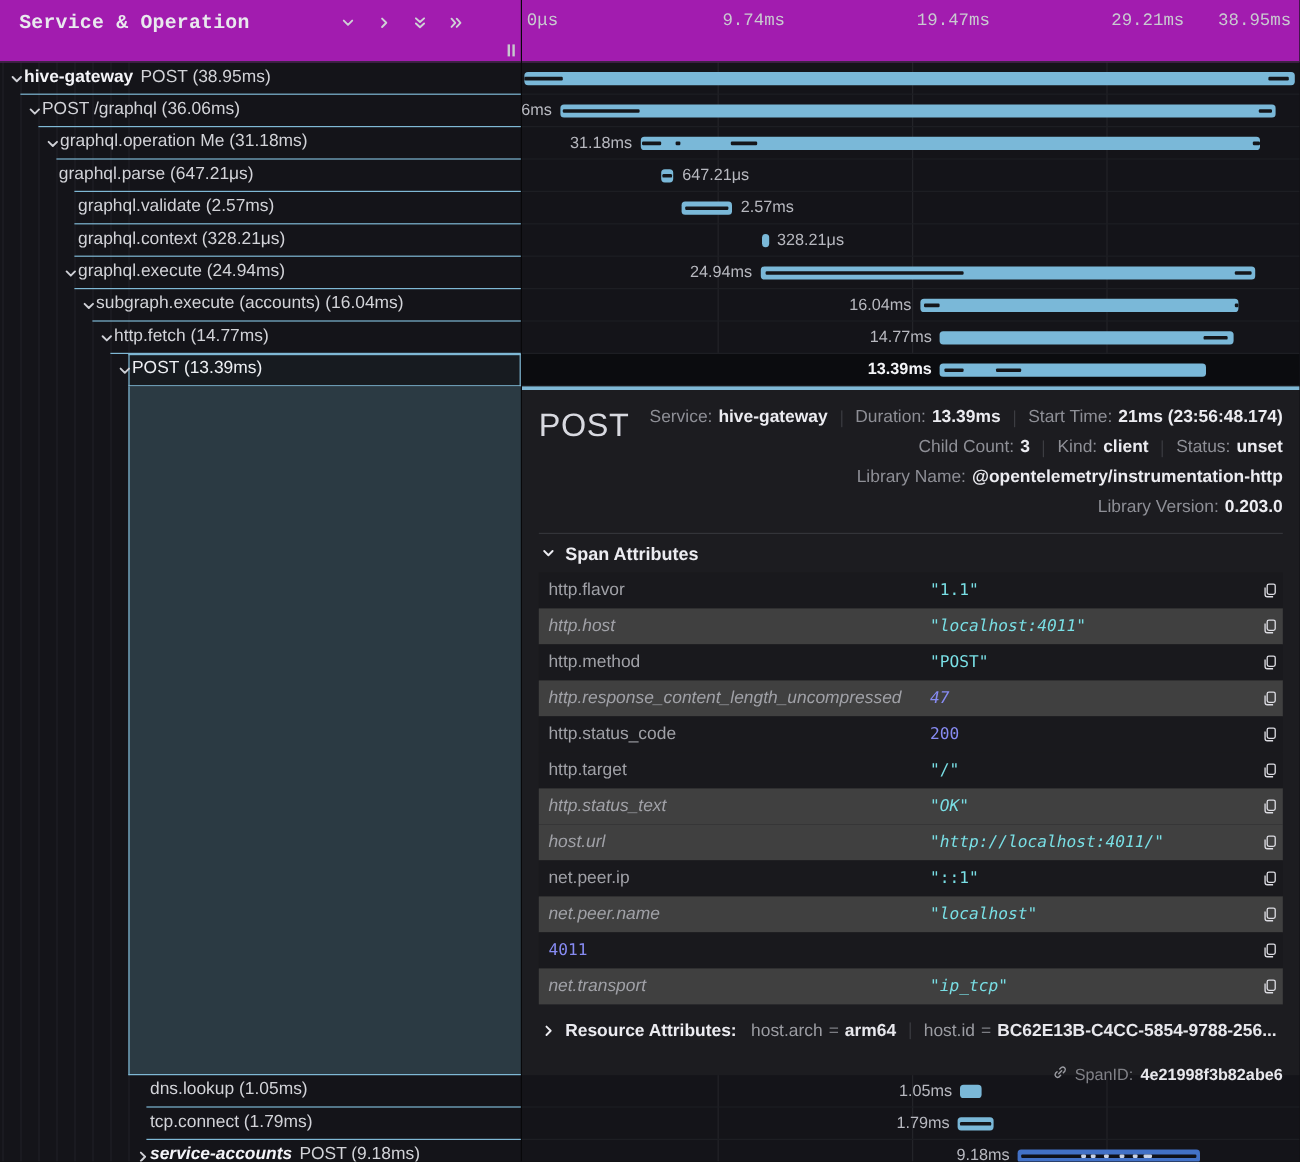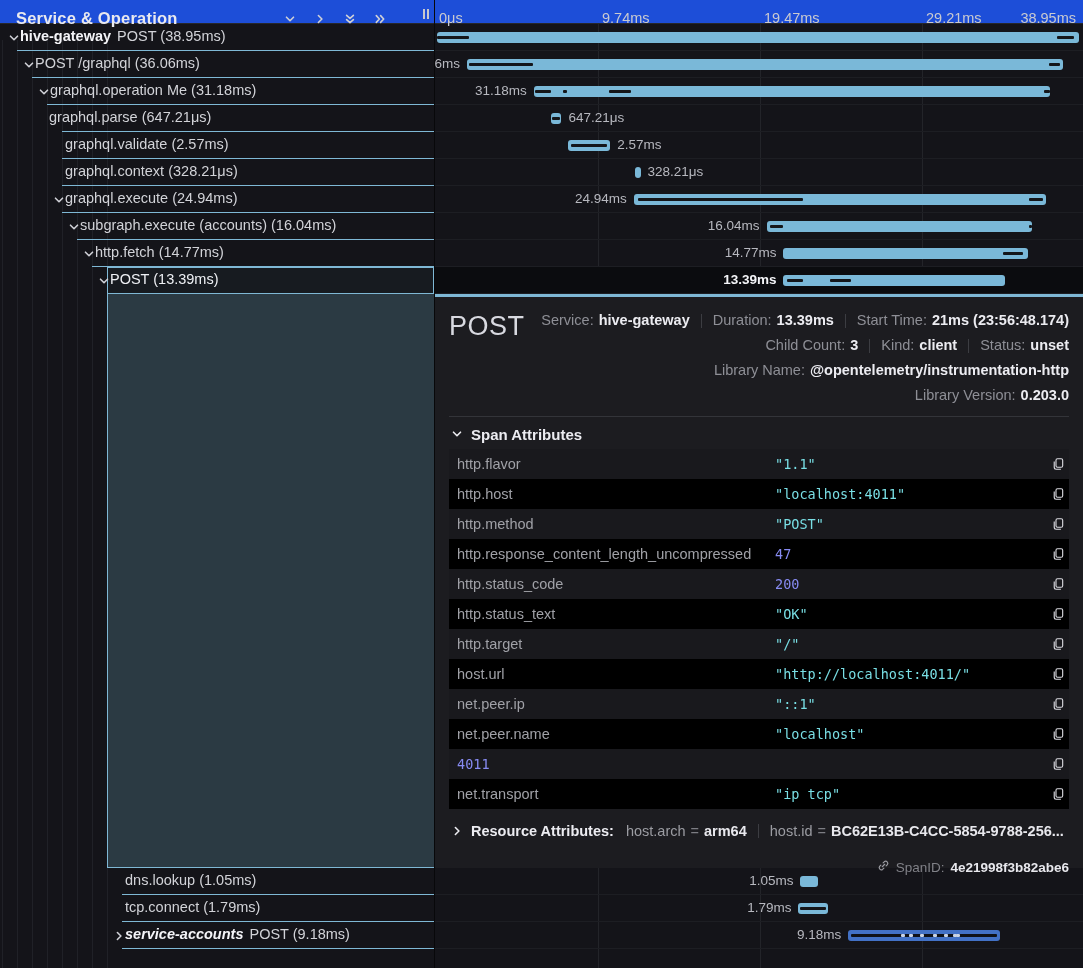--- a/index.html
+++ b/index.html
@@ -1,21 +1,21 @@
 <!DOCTYPE html>
 <html><head>
 <meta charset="utf-8">
 <style>
   html,body{margin:0;padding:0;background:#131317;width:1083px;height:968px;overflow:hidden;
     font-family:"Liberation Sans",sans-serif;-webkit-font-smoothing:antialiased;}
   .app{position:relative;width:1083px;height:968px;background:#141419;color:#d2d3d8;}
   .lcol{position:absolute;left:0;top:0;width:434px;height:968px;}
   .rcol{position:absolute;left:434px;top:0;width:649px;height:968px;border-left:1px solid #08080a;box-sizing:border-box;}
   
-  .hdr{position:relative;height:24px;box-sizing:border-box;border-bottom:1px solid #26272c;background:#1d4ed8;z-index:3;}
+  .hdr{position:relative;height:52px;box-sizing:border-box;border-bottom:1px solid #26272c;background:#a21caf;z-index:3;font-family:Liberation Mono, monospace;}
   .hdr-title{position:absolute;left:16px;top:9px;font-size:16.5px;font-weight:700;color:#e9e9ee;letter-spacing:.2px;}
   .hdr-icons{position:absolute;right:48px;top:13px;display:flex;gap:18px;align-items:center;}
   .hdr-icons span{display:inline-flex;cursor:pointer;}
   .drag-handle{position:absolute;right:5px;bottom:4px;display:flex;gap:2px;cursor:col-resize;}
   .drag-handle i{display:block;width:2px;height:10px;background:#c7c8ce;}
   .tick{position:absolute;top:10px;font-size:14.5px;color:#c9cad0;}
   
   .guide{position:absolute;top:40px;bottom:0;width:1px;background:#202127;z-index:0;}
   .grid{position:absolute;top:0;bottom:0;width:1px;background:#232429;z-index:0;}
   .trow{position:relative;height:27px;box-sizing:border-box;z-index:1;cursor:pointer;}
@@ -50,21 +50,21 @@
   .meta-line{display:flex;align-items:center;font-size:14.5px;line-height:19px;white-space:nowrap;}
   .m-label{color:#8e8f96;margin-right:5px;}
   .m-val{color:#ececf1;font-weight:700;}
   .vsep{width:1px;height:14px;background:#3c3d42;margin:0 11px;}
   .d-hr{border-top:1px solid #333439;margin:11px 0 9px 0;}
   .sec-head{display:flex;align-items:center;gap:8px;font-size:15px;font-weight:700;color:#ececf1;
     margin:0 0 6px 2px;cursor:pointer;}
   .attr-table{}
   .attr-row{display:flex;align-items:center;height:30px;padding:0 4px 0 8px;box-sizing:border-box;}
   .attr-row.odd{background:#19191d;}
-  .attr-row.even{background:#000000;}
+  .attr-row.even{background:#404040;font-style:italic;}
   .a-key{flex:0 0 318px;font-size:14.5px;color:#a0a1a7;white-space:nowrap;overflow:hidden;}
   .a-val{flex:1;font-family:"DejaVu Sans Mono",monospace;font-size:13.5px;white-space:nowrap;overflow:hidden;}
   .a-val.string{color:#79dfe5;}
   .a-val.number{color:#878bf2;}
   .copy-btn{flex:0 0 26px;display:flex;justify-content:flex-end;cursor:pointer;}
   .res-line{display:flex;align-items:center;margin-top:14px;font-size:14.5px;white-space:nowrap;}
   .res-line .chev{margin:0 8px 0 2px;display:inline-flex;}
   .res-title{font-weight:700;color:#ececf1;margin-right:12px;}
   .res-kv{display:flex;align-items:center;}
   .rk{color:#9b9ca2;}
@@ -384,33 +384,33 @@
             <div class="attr-row odd">
               <div class="a-key">http.status_code</div>
               <div class="a-val number">200</div>
               <div class="copy-btn">
                 <svg width="13" height="14" viewBox="0 0 14 14" fill="none" stroke="#dcdce2" stroke-width="1.2" stroke-linejoin="round">
                   <rect x="4.3" y="1.3" width="7.2" height="9.2" rx="1.6"></rect>
                   <path d="M9.6 12.7H4.5a2.1 2.1 0 0 1-2.1-2.1V4.3"></path>
                 </svg>
               </div>
             </div>
+            <div class="attr-row odd">
+              <div class="a-key">http.target</div>
+              <div class="a-val string">"/"</div>
+              <div class="copy-btn">
+                <svg width="13" height="14" viewBox="0 0 14 14" fill="none" stroke="#dcdce2" stroke-width="1.2" stroke-linejoin="round">
+                  <rect x="4.3" y="1.3" width="7.2" height="9.2" rx="1.6"></rect>
+                  <path d="M9.6 12.7H4.5a2.1 2.1 0 0 1-2.1-2.1V4.3"></path>
+                </svg>
+              </div>
+            </div>
             <div class="attr-row even">
               <div class="a-key">http.status_text</div>
               <div class="a-val string">"OK"</div>
-              <div class="copy-btn">
-                <svg width="13" height="14" viewBox="0 0 14 14" fill="none" stroke="#dcdce2" stroke-width="1.2" stroke-linejoin="round">
-                  <rect x="4.3" y="1.3" width="7.2" height="9.2" rx="1.6"></rect>
-                  <path d="M9.6 12.7H4.5a2.1 2.1 0 0 1-2.1-2.1V4.3"></path>
-                </svg>
-              </div>
-            </div>
-            <div class="attr-row odd">
-              <div class="a-key">http.target</div>
-              <div class="a-val string">"/"</div>
               <div class="copy-btn">
                 <svg width="13" height="14" viewBox="0 0 14 14" fill="none" stroke="#dcdce2" stroke-width="1.2" stroke-linejoin="round">
                   <rect x="4.3" y="1.3" width="7.2" height="9.2" rx="1.6"></rect>
                   <path d="M9.6 12.7H4.5a2.1 2.1 0 0 1-2.1-2.1V4.3"></path>
                 </svg>
               </div>
             </div>
             <div class="attr-row even">
               <div class="a-key">host.url</div>
               <div class="a-val string">"http://localhost:4011/"</div>

